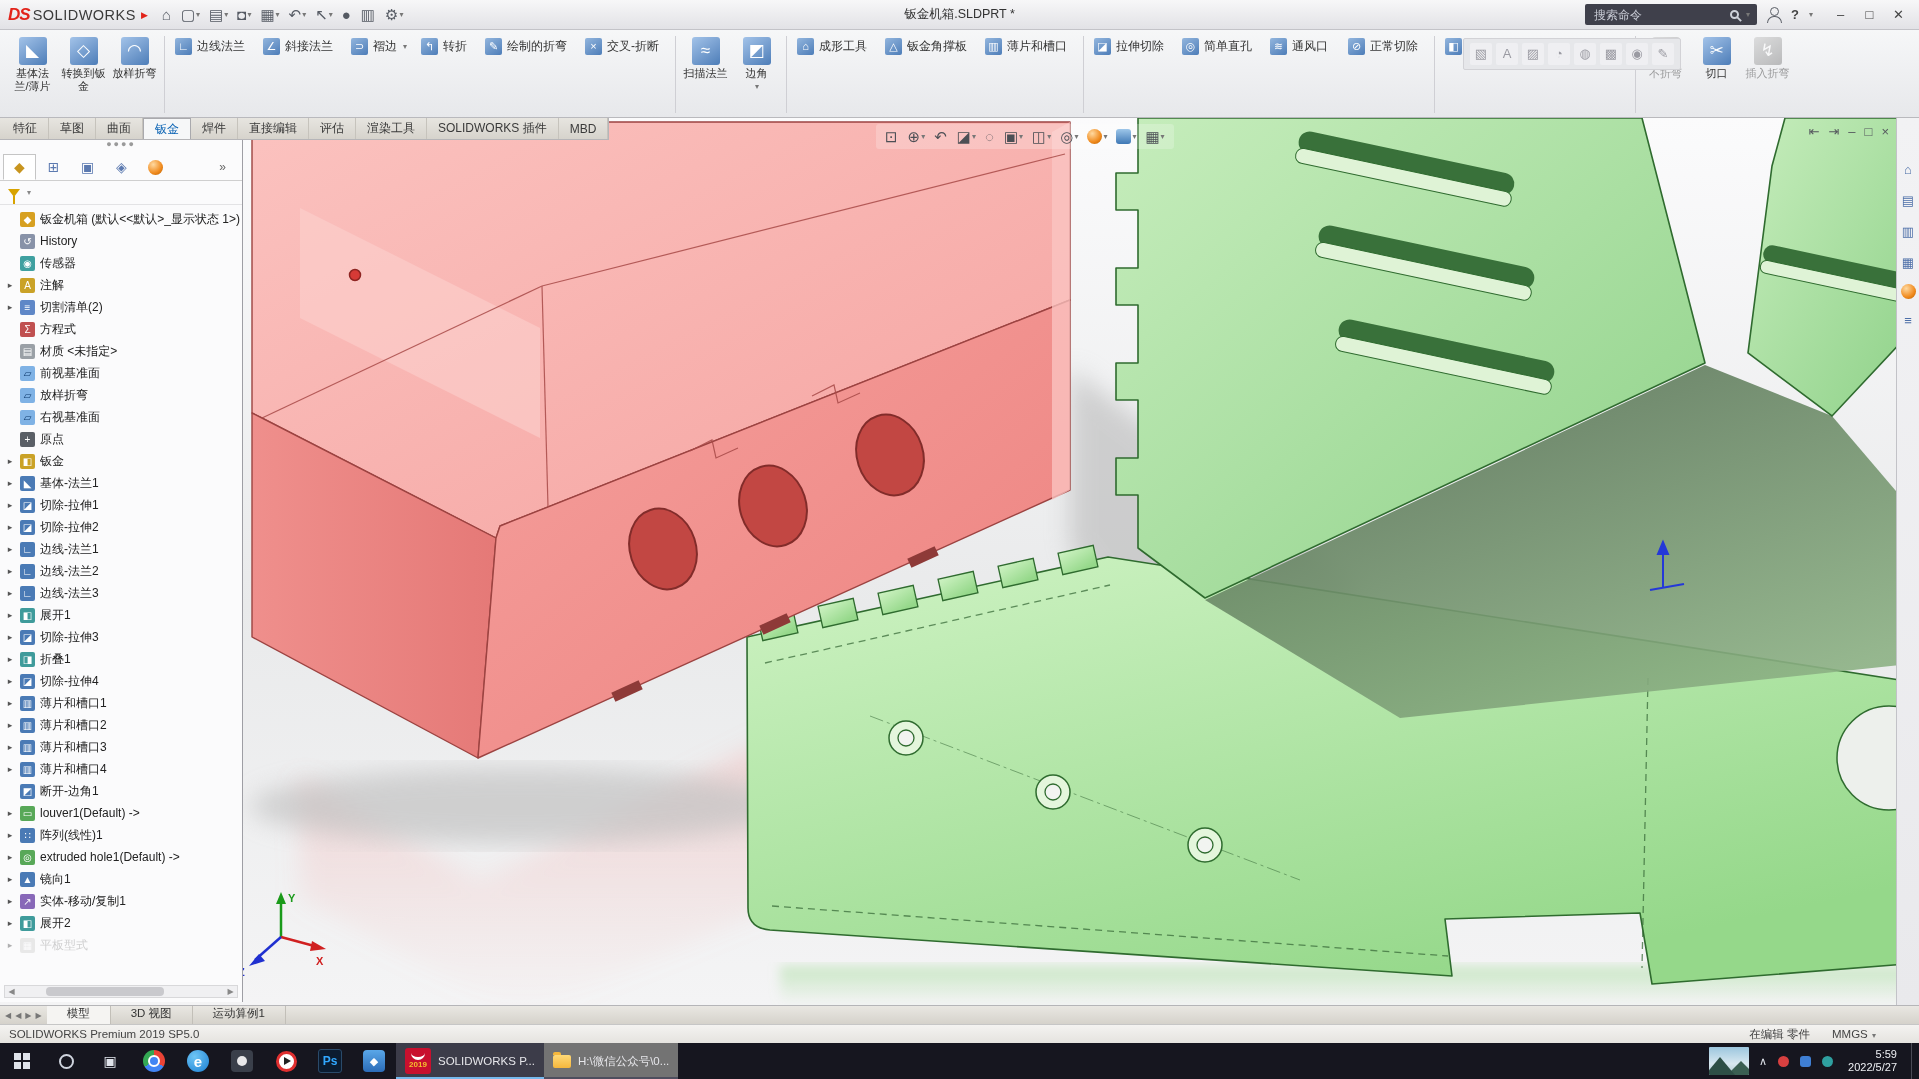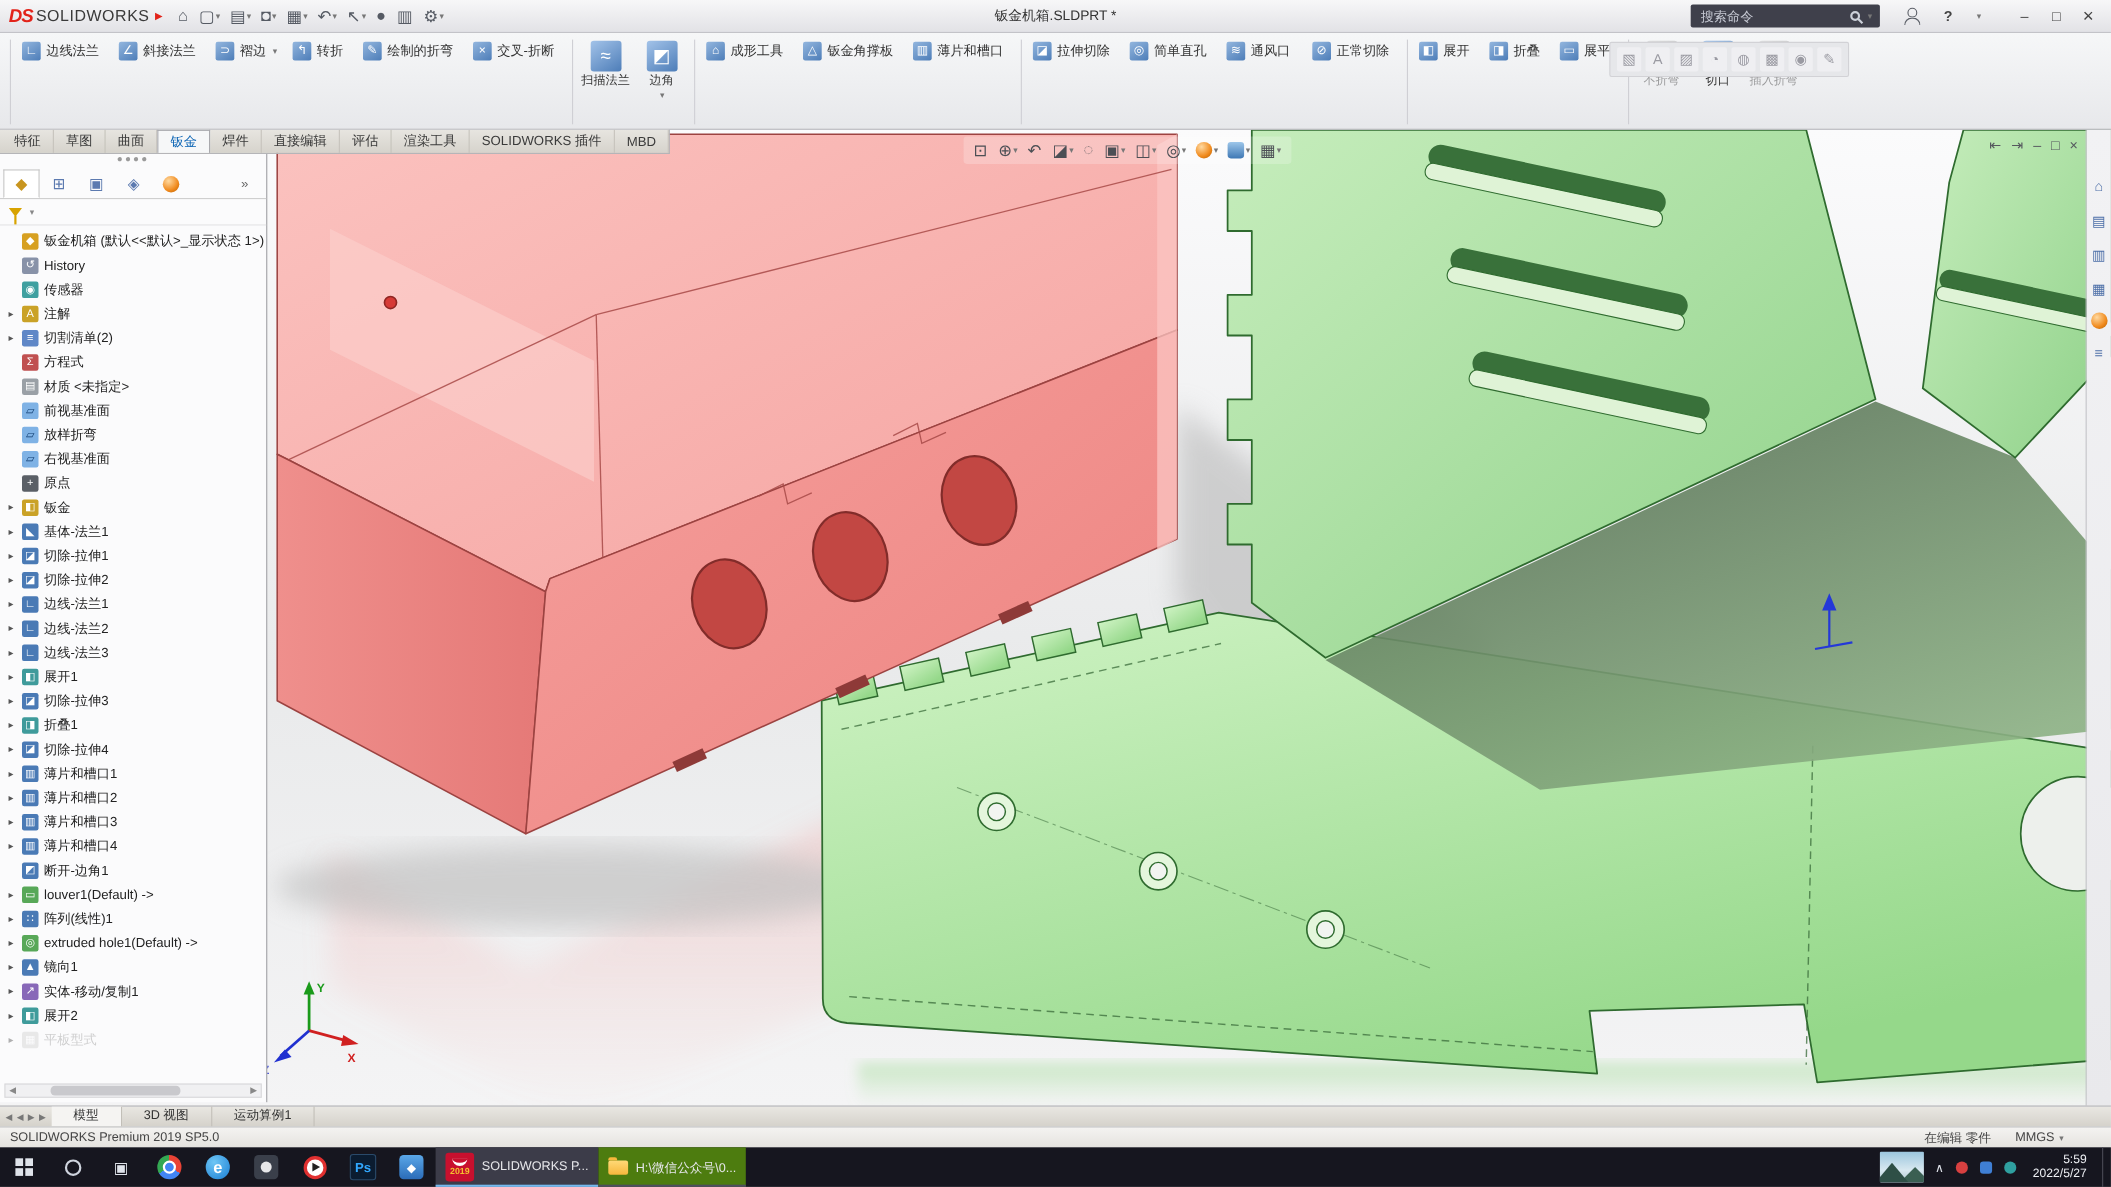--- a/index.html
+++ b/index.html
@@ -12,21 +12,21 @@
             border-bottom:1px solid #c3c3c8;display:flex;align-items:center;padding:12px 6px;z-index:50}
   .logo{display:flex;align-items:center;gap:3px;margin:0 10px 0 2px}
   .ds{color:#e2231a;font-weight:bold;font-size:17px;font-style:italic;letter-spacing:-1px}
   .sw{font-weight:normal;font-size:14.5px;color:#3a3a3a;letter-spacing:.5px}
   .logo-arrow{color:#e2231a;font-size:9px;margin-left:2px}
   .qat{display:flex;align-items:center;gap:1px}
   .qbtn{display:flex;align-items:center;height:24px;padding:0 4px;border-radius:3px;color:#555a63;font-size:15px}
   .qbtn .qg::before{content:attr(data-glyph)}
   .dd{font-size:8px;color:#777;margin-left:1px}
   .tb-title{position:absolute;left:0;right:0;text-align:center;font-size:12.5px;color:#333;pointer-events:none}
-  .tb-right{margin-left:auto;display:flex;align-items:center;gap:21px;position:relative;z-index:2}
+  .tb-right{margin-left:auto;display:flex;align-items:center;gap:9px;position:relative;z-index:2}
   .searchbox{width:172px;height:21px;background:#3f404b;border-radius:2px;display:flex;align-items:center;padding:0 7px;gap:6px}
   .searchbox input{flex:1;background:transparent;border:0;outline:0;color:#d8dae2;font-size:12px;font-family:inherit;min-width:0}
   .searchbox input::placeholder{color:#c7cad4}
   .mag{width:9px;height:9px;border:2px solid #cdd1da;border-radius:50%;position:relative;flex:0 0 auto}
   .mag::after{content:"";position:absolute;width:6px;height:2px;background:#cdd1da;transform:rotate(45deg);right:-5px;bottom:-3px}
   .user-ico{width:16px;height:17px;position:relative}
   .user-ico::before{content:"";position:absolute;left:4px;top:1px;width:7px;height:7px;border:1.5px solid #5a5e66;border-radius:50%}
   .user-ico::after{content:"";position:absolute;left:1px;top:10px;width:13px;height:6px;border:1.5px solid #5a5e66;border-bottom:0;border-radius:7px 7px 0 0}
   .help{color:#444;font-size:13px;font-weight:bold}
   .winbtns{display:flex;margin-left:4px}
@@ -150,21 +150,21 @@
   .ps{width:24px;height:24px;background:#0b1c30;border:1px solid #2a4a6a;border-radius:3px;color:#31a8ff;
       font-weight:bold;font-size:12px;display:flex;align-items:center;justify-content:center}
   .blueapp{width:22px;height:22px;border-radius:4px;background:linear-gradient(#5aa7e8,#2b6cb8);color:#fff;font-size:11px;
            display:flex;align-items:center;justify-content:center}
   .swbtn{display:flex;align-items:center;gap:7px;padding:0 9px;background:#3c3c49;position:relative;max-width:152px;flex:0 0 auto}
   .swbtn::after{content:"";position:absolute;bottom:0;left:0;right:0;height:2px;background:#76b9ed}
   .swico{width:26px;height:26px;background:#c8102e;border-radius:3px;display:flex;flex-direction:column;align-items:center;
          justify-content:center;flex:0 0 auto}
   .swoosh{width:14px;height:7px;border-bottom:3px solid #fff;border-radius:0 0 9px 9px;margin-bottom:1px}
   .yr{color:#f5c02e;font-size:8px;font-weight:bold;line-height:8px}
-  .expbtn{display:flex;align-items:center;gap:7px;padding:0 9px;background:#4d7c0f;position:relative;max-width:172px;flex:0 0 auto}
+  .expbtn{display:flex;align-items:center;gap:7px;padding:0 9px;background:#737373;position:relative;max-width:172px;flex:0 0 auto}
   .expbtn::after{content:"";position:absolute;bottom:0;left:0;right:0;height:2px;background:#4e4e5e}
   .folder{width:18px;height:13px;background:linear-gradient(#ffd977,#f6b73c);border-radius:2px;position:relative;flex:0 0 auto}
   .folder::before{content:"";position:absolute;top:-3px;left:0;width:8px;height:3px;background:#f6b73c;border-radius:2px 2px 0 0}
   .tlabel{font-size:11.5px;color:#e6e6ea;white-space:nowrap;overflow:hidden;text-overflow:ellipsis}
   .tb-spacer{flex:1}
   .photo{width:40px;height:28px;align-self:center;background:linear-gradient(#9cc6de,#d8e8f0 60%,#b0c8d0);
          position:relative;overflow:hidden;border-radius:1px;flex:0 0 auto}
   .photo::after{content:"";position:absolute;bottom:0;left:-4px;width:30px;height:18px;background:#2e4f46;clip-path:polygon(0 100%,50% 0,100% 100%)}
   .photo::before{content:"";position:absolute;bottom:0;right:-6px;width:28px;height:14px;background:#3a5f52;clip-path:polygon(0 100%,50% 0,100% 100%)}
   .tray{display:flex;align-items:center;gap:11px;padding:0 10px}
@@ -249,20 +249,41 @@
     <span class="dd" data-name="help-dropdown-icon">▾</span>
     <div class="winbtns">
       <span class="winbtn" data-name="minimize-button">–</span>
       <span class="winbtn" data-name="maximize-button">□</span>
       <span class="winbtn" data-name="close-button">✕</span>
     </div>
   </div>
 </div>
 
 <div class="ribbon" data-name="ribbon-commandmanager">
+  <div class="rgroup" data-name="flange-group">
+
+      <div class="rbtn-lg" data-name="base-flange-button">
+        <span class="ric-lg" data-name="ribbon-icon" data-glyph="◣"></span>
+        <span data-name="ribbon-button-label">基体法兰/薄片</span>
+        <span class="dd"></span>
+      </div>
+
+      <div class="rbtn-lg" data-name="convert-to-sheetmetal-button">
+        <span class="ric-lg" data-name="ribbon-icon" data-glyph="◇"></span>
+        <span data-name="ribbon-button-label">转换到钣金</span>
+        <span class="dd"></span>
+      </div>
+
+      <div class="rbtn-lg" data-name="lofted-bend-button">
+        <span class="ric-lg" data-name="ribbon-icon" data-glyph="◠"></span>
+        <span data-name="ribbon-button-label">放样折弯</span>
+        <span class="dd"></span>
+      </div>
+
+  </div>
   <div class="rsep" data-name="ribbon-separator"></div>
   <div class="rcol" data-name="edge-flange-column">
 
       <div class="rbtn" data-name="edge-flange-button">
         <span class="ric" data-name="ribbon-icon" data-glyph="∟"></span>
         <span data-name="ribbon-button-label">边线法兰</span>
         <span class="dd"></span>
       </div>
 
       <div class="rbtn" data-name="miter-flange-button">

